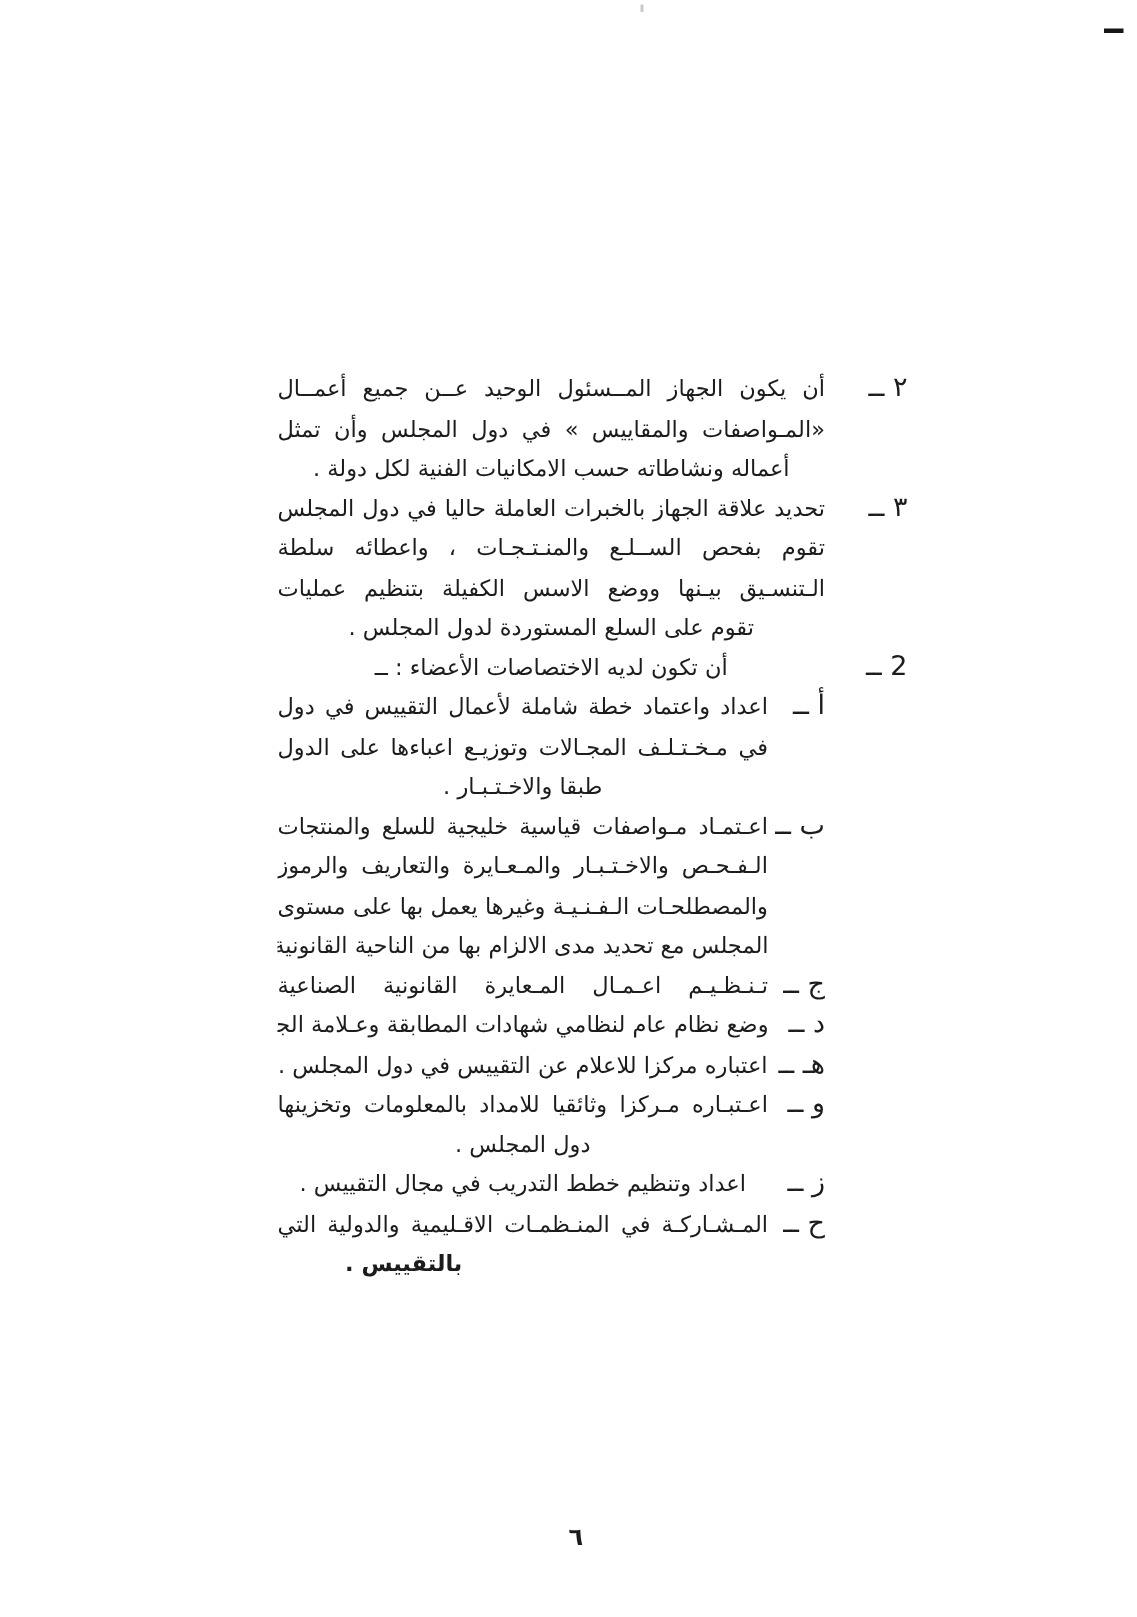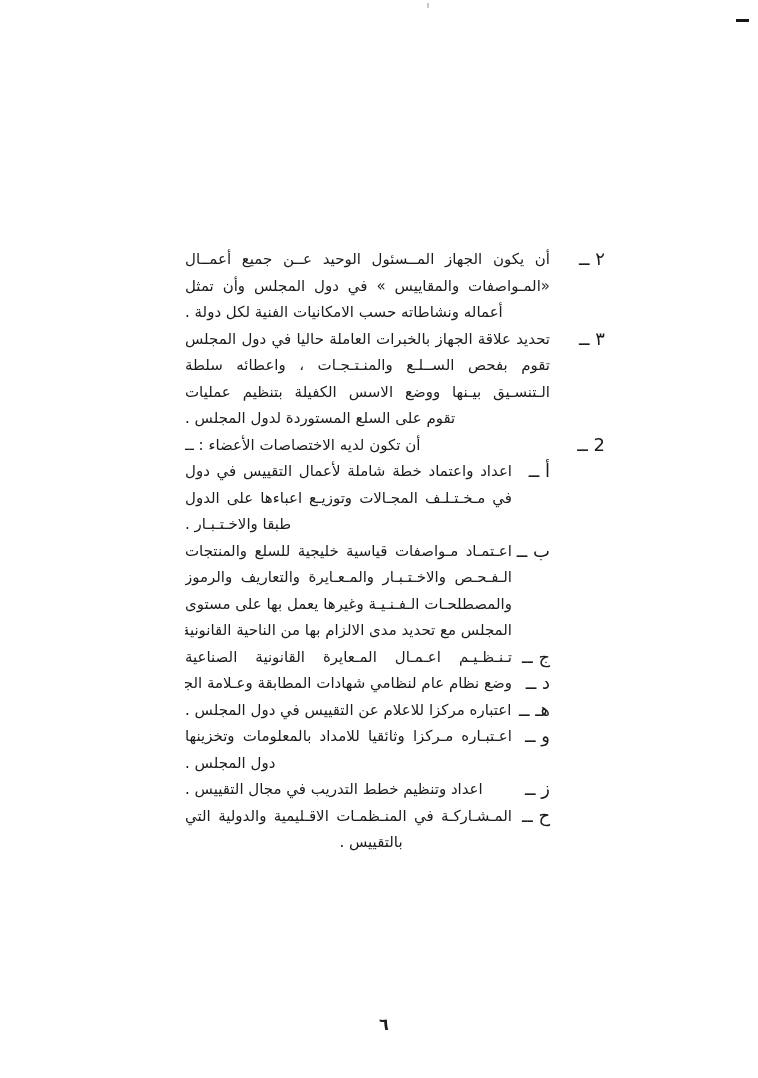--- a/index.html
+++ b/index.html
@@ -35,31 +35,32 @@
     white-space:nowrap;
   }
   .item.sub{margin-right:55px;}
   .item.sub .marker{flex:0 0 38px;}
   .body{flex:1 1 auto;min-width:0;}
   .ln{
     height:26.5px;
     line-height:26.5px;
     font-size:15px;
     overflow:hidden;
-    text-align:left;
+    text-align:center;
     white-space:nowrap;
   }
   .ln.j{
     white-space:normal;
     text-align:justify;
     text-align-last:justify;
   }
   .ln.li{
-    text-align:center;
+    text-align:left;
     padding-left:45px;
+    font-weight:bold;
   }
   .page-number{
     position:absolute;top:1016px;left:379px;
     font-size:16px;font-weight:bold;line-height:18px;
   }
 </style>
 </head>
 <body>
 
 <div class="page">

